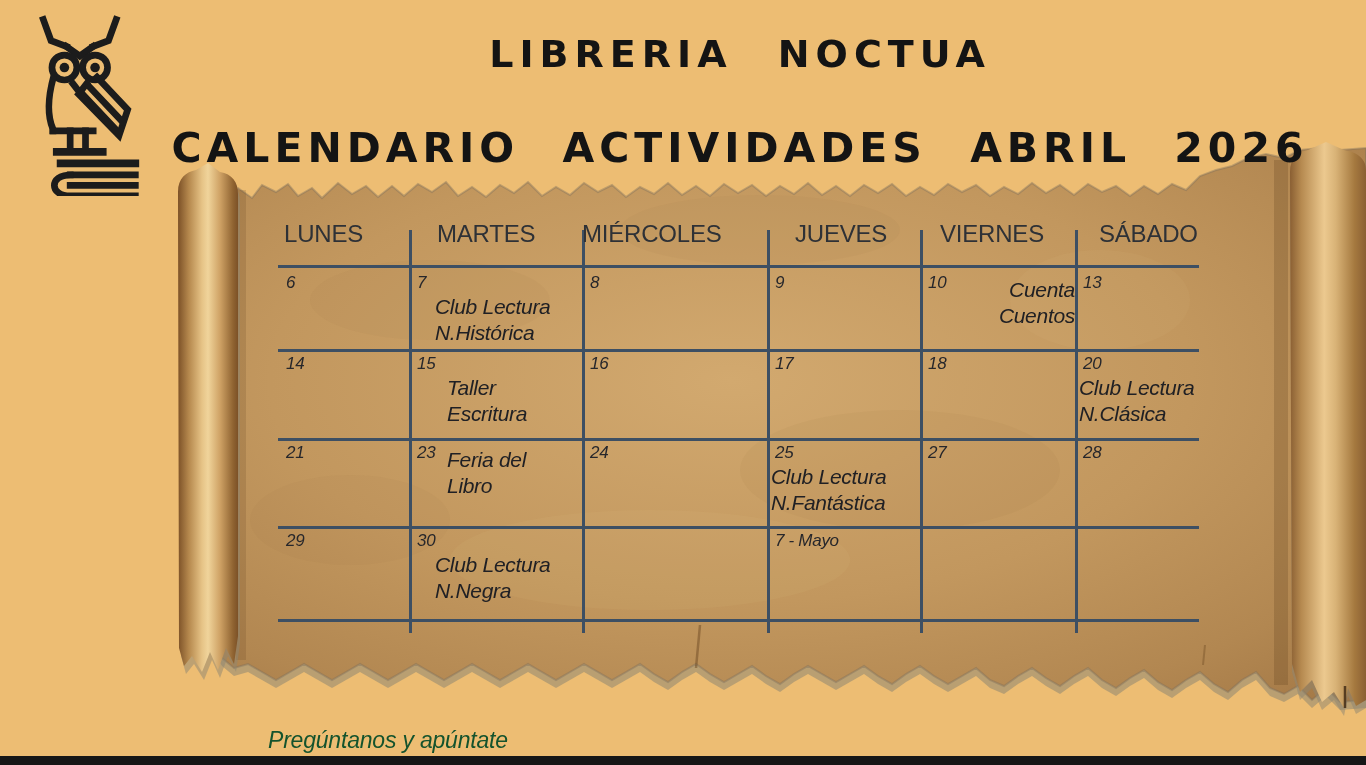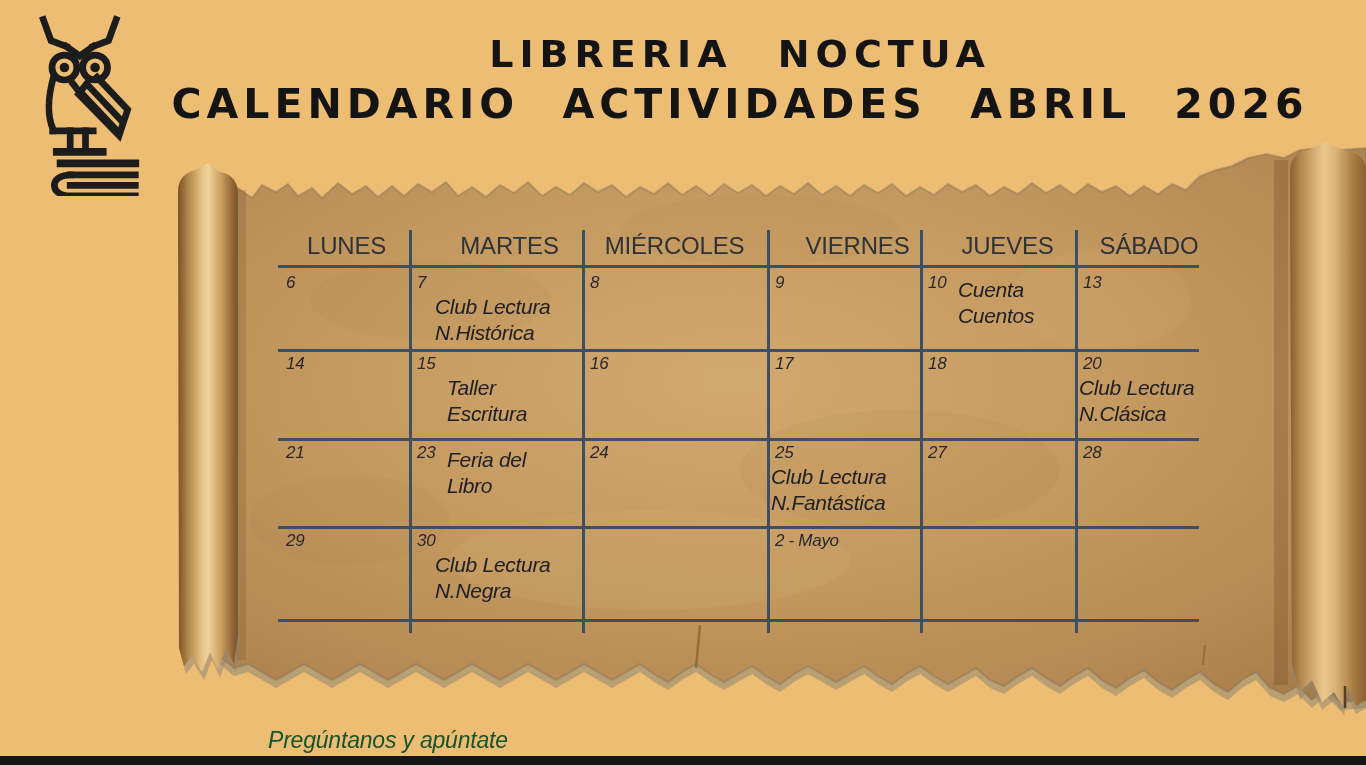--- a/index.html
+++ b/index.html
@@ -9,31 +9,31 @@
     font-family:"Liberation Sans", sans-serif;
   }
   
   .logo{position:absolute;left:28px;top:10px;width:115px;height:186px;}
   
   .title{
     position:absolute;left:150px;top:30px;width:1180px;text-align:center;
     color:#141414;font-weight:bold;font-family:"DejaVu Sans", sans-serif;
   }
   .title .l1{font-size:38px;letter-spacing:6px;word-spacing:26px;line-height:48px;}
-  .title .l2{font-size:41px;letter-spacing:5px;word-spacing:24px;line-height:52px;}
+  .title .l2{font-size:41px;letter-spacing:5px;word-spacing:24px;line-height:52px;margin-top:44px;}
   
   .scroll-art{position:absolute;left:0;top:0;width:1366px;height:765px;}
   
   .hline{position:absolute;left:278px;width:921px;height:3px;background:#3d4f63;}
   .vline{position:absolute;top:230px;height:403px;width:3px;background:#3d4f63;}
   .cal-head,.cal-body{
     position:absolute;left:278px;display:grid;
     grid-template-columns:131px 173px 185px 153px 155px 124px;
   }
-  .cal-head{top:232px;grid-template-rows:37px;text-align:center;}
+  .cal-head{top:220px;grid-template-rows:37px;}
   .cal-body{top:268px;grid-template-rows:81px 89px 88px 93px;}
   .dayh{
     font-size:24px;color:#2e3136;letter-spacing:-0.2px;white-space:nowrap;
   }
   .dayh:nth-child(1){padding-left:6px;}
   .dayh:nth-child(2){padding-left:28px;}
   .dayh:nth-child(3){}
   .dayh:nth-child(4){padding-left:28px;}
   .dayh:nth-child(5){padding-left:20px;}
   .dayh:nth-child(6){padding-left:24px;}
@@ -157,22 +157,22 @@
   <div class="vline" style="left:409px"></div>
   <div class="vline" style="left:582px"></div>
   <div class="vline" style="left:767px"></div>
   <div class="vline" style="left:920px"></div>
   <div class="vline" style="left:1075px"></div>
 
   <div class="cal-head">
     <div class="dayh">LUNES</div>
     <div class="dayh">MARTES</div>
     <div class="dayh">MIÉRCOLES</div>
+    <div class="dayh">JUEVES</div>
     <div class="dayh">VIERNES</div>
-    <div class="dayh">JUEVES</div>
     <div class="dayh">SÁBADO</div>
   </div>
 
   <div class="cal-body">
 
     <div class="cell">
       <span class="date">6</span>
     </div>
     <div class="cell">
       <span class="date">7</span>
@@ -182,21 +182,21 @@
       </div>
     </div>
     <div class="cell">
       <span class="date">8</span>
     </div>
     <div class="cell">
       <span class="date">9</span>
     </div>
     <div class="cell">
       <span class="date">10</span>
-      <div class="event e2" style="margin-top:-16px;">
+      <div class="event e2" style="margin-top:-16px;text-align:right;">
         <span>Cuenta</span><br>
         <span>Cuentos</span>
       </div>
     </div>
 
     <div class="cell">
       <span class="date">13</span>
     </div>
     <div class="cell">
       <span class="date">14</span>
@@ -259,20 +259,20 @@
       <span class="date">30</span>
       <div class="event e1">
         <span>Club Lectura</span><br>
         <span>N.Negra</span>
       </div>
     </div>
     <div class="cell">
       <span class="date"></span>
     </div>
     <div class="cell">
-      <span class="date">2 - Mayo</span>
+      <span class="date">7 - Mayo</span>
     </div>
   </div>
 
   <div class="footer-note">Pregúntanos y apúntate</div>
   <div class="bottom-bar"></div>
 
 </div>
 
 </body></html>

